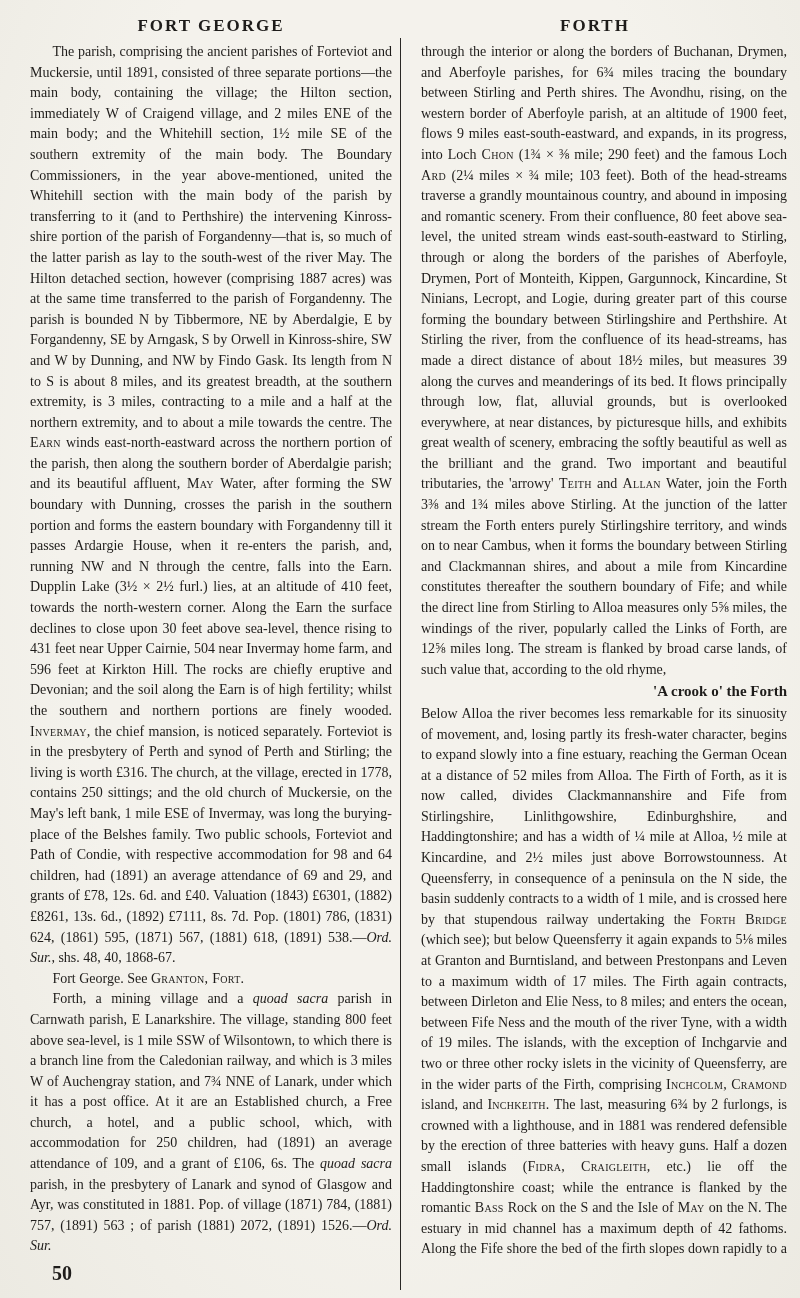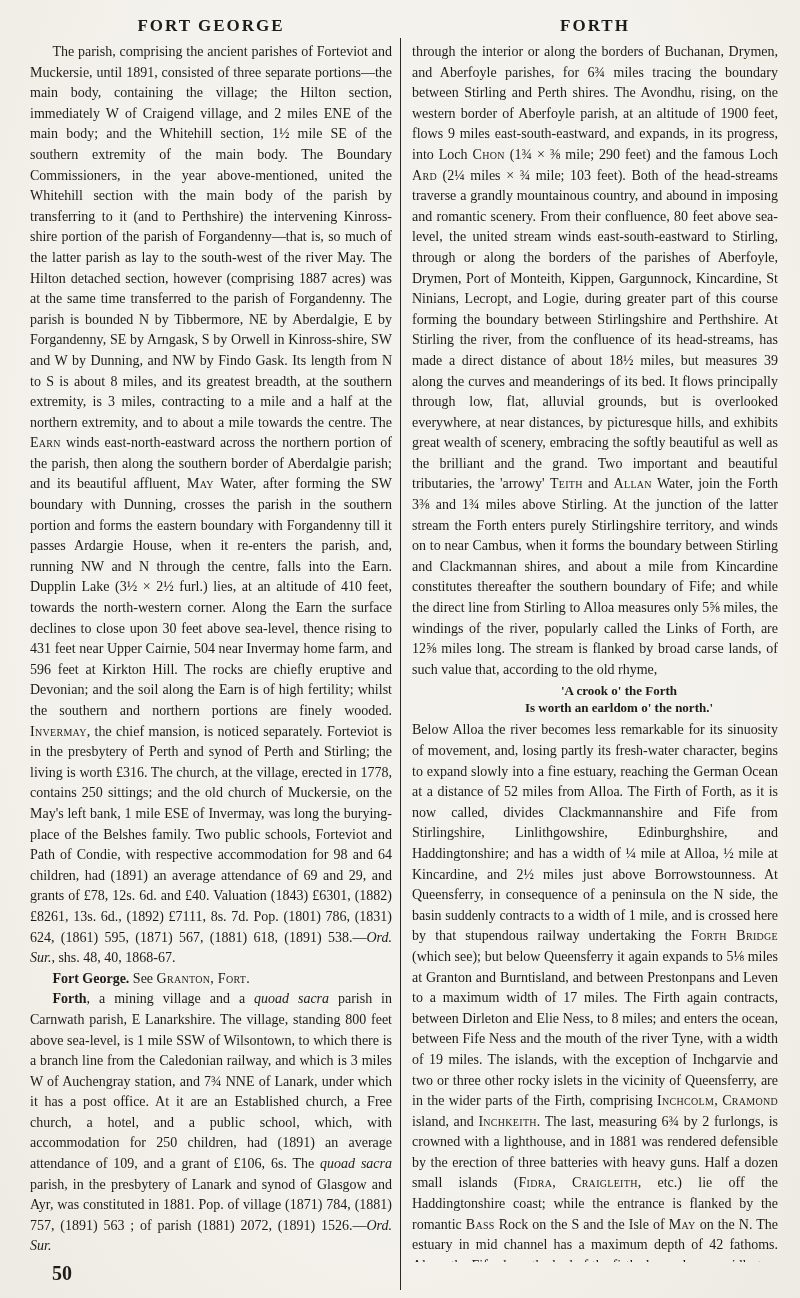--- a/index.html
+++ b/index.html
@@ -17,27 +17,27 @@
     font-weight:bold; font-size:17px; letter-spacing:2px;
   }
   .col-header.left  { left:30px;  width:362px; }
   .col-header.right { left:412px; width:366px; }
   .divider { position:absolute; left:400px; top:38px; width:1px; height:1252px; background:#2a2825; }
   .column {
     position:absolute; top:42px; height:1220px; overflow:hidden;
     font-size:14px; line-height:20.6px; text-align:justify;
   }
   .column.left  { left:30px;  width:362px; }
-  .column.right { left:412px; width:366px; }
+  .column.right { left:421px; width:366px; }
   .column p { margin:0; text-indent:1.6em; }
   .column p.cont { text-indent:0; }
   .seg-sc { font-variant:small-caps; letter-spacing:0.3px; }
   .seg-i  { font-style:italic; }
-  .seg-b  { font-weight:bold; }
-  .verse { margin:3px 0 4px 48px; font-weight:bold; font-size:13px; line-height:16.5px; text-align:center; }
+  .seg-b  { font-weight:normal; }
+  .verse { margin:3px 0 4px 48px; font-weight:bold; font-size:15px; line-height:16.5px; text-align:right; }
   .verse div { text-indent:0; }
   .page-number { position:absolute; left:52px; top:1262px; font-weight:bold; font-size:20px; }
 </style>
 </head>
 <body>
 
 <div class="page">
 
   <div class="col-header left">FORT GEORGE</div>
   <div class="col-header right">FORTH</div>
@@ -48,20 +48,19 @@
     <p><span>The parish, comprising the ancient parishes of Forteviot and Muckersie, until 1891, consisted of three separate portions—the main body, containing the village; the Hilton section, immediately W of Craigend village, and 2 miles ENE of the main body; and the Whitehill section, 1½ mile SE of the southern extremity of the main body. The Boundary Commissioners, in the year above-mentioned, united the Whitehill section with the main body of the parish by transferring to it (and to Perthshire) the intervening Kinross-shire portion of the parish of Forgandenny—that is, so much of the latter parish as lay to the south-west of the river May. The Hilton detached section, however (comprising 1887 acres) was at the same time transferred to the parish of Forgandenny. The parish is bounded N by Tibbermore, NE by Aberdalgie, E by Forgandenny, SE by Arngask, S by Orwell in Kinross-shire, SW and W by Dunning, and NW by Findo Gask. Its length from N to S is about 8 miles, and its greatest breadth, at the southern extremity, is 3 miles, contracting to a mile and a half at the northern extremity, and to about a mile towards the centre. The </span><span class="seg-sc">Earn</span><span> winds east-north-eastward across the northern portion of the parish, then along the southern border of Aberdalgie parish; and its beautiful affluent, </span><span class="seg-sc">May</span><span> Water, after forming the SW boundary with Dunning, crosses the parish in the southern portion and forms the eastern boundary with Forgandenny till it passes Ardargie House, when it re-enters the parish, and, running NW and N through the centre, falls into the Earn. Dupplin Lake (3½ × 2½ furl.) lies, at an altitude of 410 feet, towards the north-western corner. Along the Earn the surface declines to close upon 30 feet above sea-level, thence rising to 431 feet near Upper Cairnie, 504 near Invermay home farm, and 596 feet at Kirkton Hill. The rocks are chiefly eruptive and Devonian; and the soil along the Earn is of high fertility; whilst the southern and northern portions are finely wooded. </span><span class="seg-sc">Invermay</span><span>, the chief mansion, is noticed separately. Forteviot is in the presbytery of Perth and synod of Perth and Stirling; the living is worth £316. The church, at the village, erected in 1778, contains 250 sittings; and the old church of Muckersie, on the May's left bank, 1 mile ESE of Invermay, was long the burying-place of the Belshes family. Two public schools, Forteviot and Path of Condie, with respective accommodation for 98 and 64 children, had (1891) an average attendance of 69 and 29, and grants of £78, 12s. 6d. and £40. Valuation (1843) £6301, (1882) £8261, 13s. 6d., (1892) £7111, 8s. 7d. Pop. (1801) 786, (1831) 624, (1861) 595, (1871) 567, (1881) 618, (1891) 538.—</span><span class="seg-i">Ord. Sur.</span><span>, shs. 48, 40, 1868-67.</span></p>
     <p><span class="seg-b">Fort George.</span><span> See </span><span class="seg-sc">Granton, Fort</span><span>.</span></p>
     <p><span class="seg-b">Forth</span><span>, a mining village and a </span><span class="seg-i">quoad sacra</span><span> parish in Carnwath parish, E Lanarkshire. The village, standing 800 feet above sea-level, is 1 mile SSW of Wilsontown, to which there is a branch line from the Caledonian railway, and which is 3 miles W of Auchengray station, and 7¾ NNE of Lanark, under which it has a post office. At it are an Established church, a Free church, a hotel, and a public school, which, with accommodation for 250 children, had (1891) an average attendance of 109, and a grant of £106, 6s. The </span><span class="seg-i">quoad sacra</span><span> parish, in the presbytery of Lanark and synod of Glasgow and Ayr, was constituted in 1881. Pop. of village (1871) 784, (1881) 757, (1891) 563 ; of parish (1881) 2072, (1891) 1526.—</span><span class="seg-i">Ord. Sur.</span></p>
 
   </div>
 
   <div class="column right">
     <p class="cont"><span>through the interior or along the borders of Buchanan, Drymen, and Aberfoyle parishes, for 6¾ miles tracing the boundary between Stirling and Perth shires. The Avondhu, rising, on the western border of Aberfoyle parish, at an altitude of 1900 feet, flows 9 miles east-south-eastward, and expands, in its progress, into Loch </span><span class="seg-sc">Chon</span><span> (1¾ × ⅜ mile; 290 feet) and the famous Loch </span><span class="seg-sc">Ard</span><span> (2¼ miles × ¾ mile; 103 feet). Both of the head-streams traverse a grandly mountainous country, and abound in imposing and romantic scenery. From their confluence, 80 feet above sea-level, the united stream winds east-south-eastward to Stirling, through or along the borders of the parishes of Aberfoyle, Drymen, Port of Monteith, Kippen, Gargunnock, Kincardine, St Ninians, Lecropt, and Logie, during greater part of this course forming the boundary between Stirlingshire and Perthshire. At Stirling the river, from the confluence of its head-streams, has made a direct distance of about 18½ miles, but measures 39 along the curves and meanderings of its bed. It flows principally through low, flat, alluvial grounds, but is overlooked everywhere, at near distances, by picturesque hills, and exhibits great wealth of scenery, embracing the softly beautiful as well as the brilliant and the grand. Two important and beautiful tributaries, the 'arrowy' </span><span class="seg-sc">Teith</span><span> and </span><span class="seg-sc">Allan</span><span> Water, join the Forth 3⅜ and 1¾ miles above Stirling. At the junction of the latter stream the Forth enters purely Stirlingshire territory, and winds on to near Cambus, when it forms the boundary between Stirling and Clackmannan shires, and about a mile from Kincardine constitutes thereafter the southern boundary of Fife; and while the direct line from Stirling to Alloa measures only 5⅝ miles, the windings of the river, popularly called the Links of Forth, are 12⅝ miles long. The stream is flanked by broad carse lands, of such value that, according to the old rhyme,</span></p>
     <div class="verse">
       <div>'A crook o' the Forth</div>
-      <div>Is worth an earldom o' the north.'</div>
     </div>
     <p class="cont"><span>Below Alloa the river becomes less remarkable for its sinuosity of movement, and, losing partly its fresh-water character, begins to expand slowly into a fine estuary, reaching the German Ocean at a distance of 52 miles from Alloa. The Firth of Forth, as it is now called, divides Clackmannanshire and Fife from Stirlingshire, Linlithgowshire, Edinburghshire, and Haddingtonshire; and has a width of ¼ mile at Alloa, ½ mile at Kincardine, and 2½ miles just above Borrowstounness. At Queensferry, in consequence of a peninsula on the N side, the basin suddenly contracts to a width of 1 mile, and is crossed here by that stupendous railway undertaking the </span><span class="seg-sc">Forth Bridge</span><span> (which see); but below Queensferry it again expands to 5⅛ miles at Granton and Burntisland, and between Prestonpans and Leven to a maximum width of 17 miles. The Firth again contracts, between Dirleton and Elie Ness, to 8 miles; and enters the ocean, between Fife Ness and the mouth of the river Tyne, with a width of 19 miles. The islands, with the exception of Inchgarvie and two or three other rocky islets in the vicinity of Queensferry, are in the wider parts of the Firth, comprising </span><span class="seg-sc">Inchcolm</span><span>, </span><span class="seg-sc">Cramond</span><span> island, and </span><span class="seg-sc">Inchkeith</span><span>. The last, measuring 6¾ by 2 furlongs, is crowned with a lighthouse, and in 1881 was rendered defensible by the erection of three batteries with heavy guns. Half a dozen small islands (</span><span class="seg-sc">Fidra</span><span>, </span><span class="seg-sc">Craigleith</span><span>, etc.) lie off the Haddingtonshire coast; while the entrance is flanked by the romantic </span><span class="seg-sc">Bass</span><span> Rock on the S and the Isle of </span><span class="seg-sc">May</span><span> on the N. The estuary in mid channel has a maximum depth of 42 fathoms. Along the Fife shore the bed of the firth slopes down rapidly to a considerable depth, 10 fathoms being found at an average distance of 1½ mile from land. A line drawn from Hound Point through Inch Mickry and Inchkeith to Fidra cuts off about one-third of the area to the south, which has scarcely a sounding of 10 fathoms or upwards. Off Musselburgh 10 fathoms is only found at a distance of 9 miles. At the mouth of the firth, almost from shore to shore, the channel is over 10 fathoms deep. The deepest point in the firth is</span></p>
   </div>
 
   <div class="page-number">50</div>
 
 </div>
 
 </body></html>

